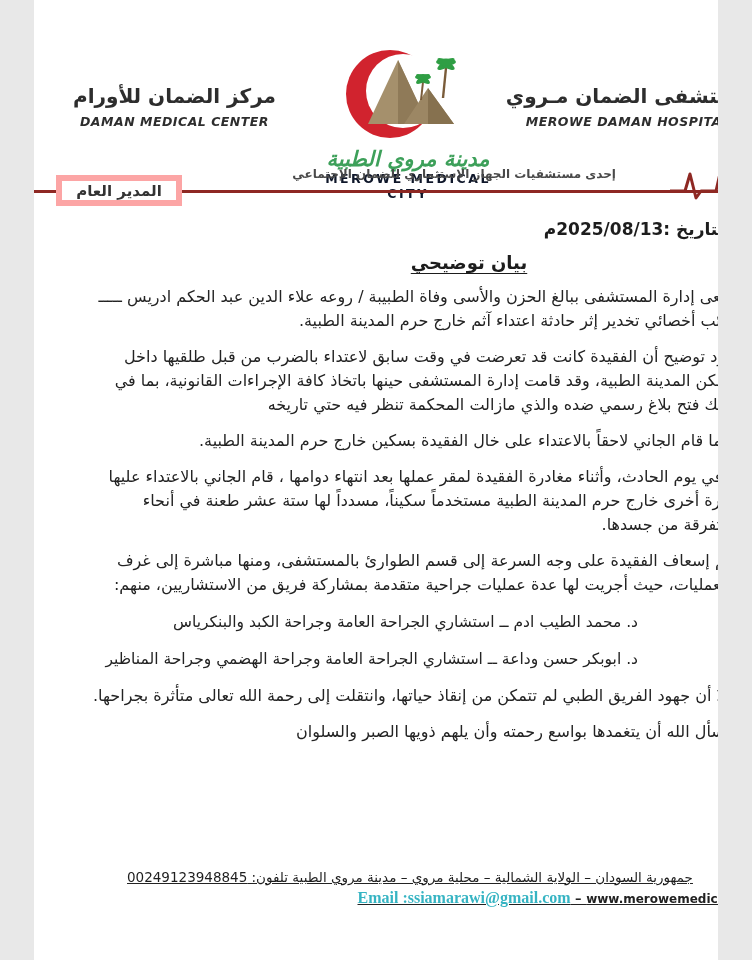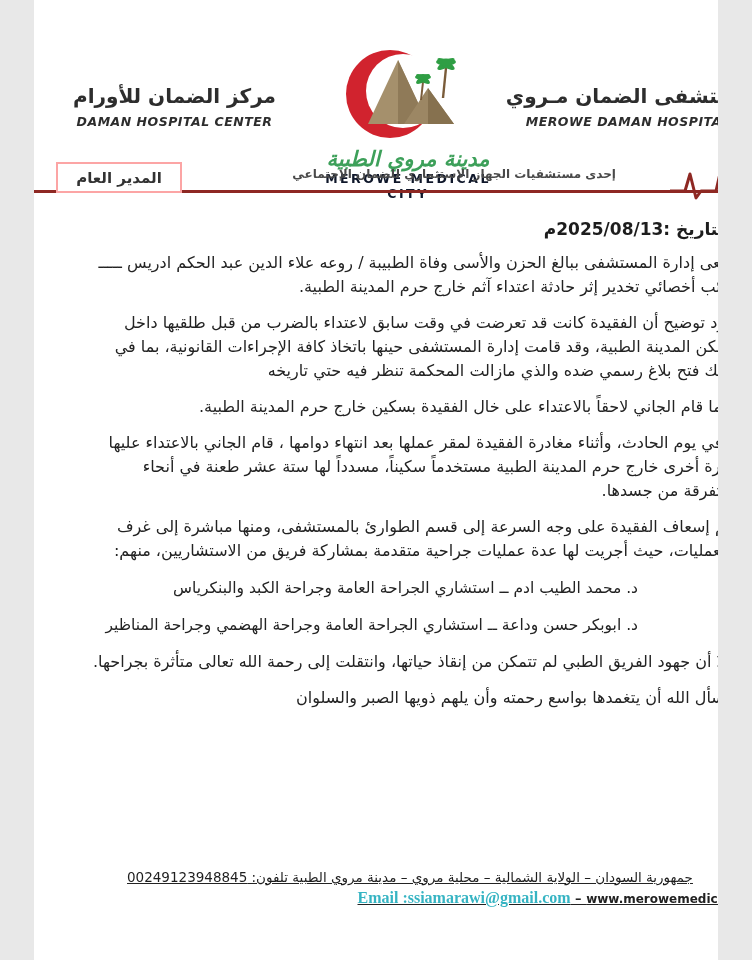--- a/index.html
+++ b/index.html
@@ -19,22 +19,22 @@
   .hdr-logo  { position:absolute; left:276px; top:46px; width:196px; text-align:center; }
   .logo-ar   { font-size:21px; font-weight:bold; color:#3da05a; direction:rtl; margin-top:1px;font-style:italic; }
   .logo-en   { font-size:12.5px; font-weight:bold; color:#0f172a; letter-spacing:2.5px; }
   
   .tagline {
     position:absolute; right:102px; top:167px;
     font-size:12px; font-weight:bold; color:#4a4a4a; direction:rtl;
   }
   .rule { position:absolute; left:0; top:190px; width:752px; height:3px; background:#8e2823; }
   .director-box {
-    position:absolute; left:22px; top:162px; width:126px; height:31px;
-    background:#fff; border:2px solid #fca5a5;
+    position:absolute; left:22px; top:175px; width:126px; height:31px;
+    background:#fff; border:6px solid #fca5a5;
     display:flex; align-items:center; justify-content:center;
     font-size:15px; font-weight:bold; color:#333; direction:rtl;
   }
   .ekg { position:absolute; left:636px; top:143px; }
   
   .doc {
     position:absolute; left:0; top:0; width:752px;
     padding:219px 56px 0 58px;
     direction:rtl; text-align:right;
   }
@@ -61,21 +61,21 @@
   .footer-site { font-size:12px; font-weight:bold; color:#222; text-decoration:none; }
   .footer-sep  { font-size:13px; font-weight:bold; color:#222; }
 </style>
 </head>
 <body>
 
 <div class="page">
 
   <div class="hdr-block hdr-left">
     <div class="hdr-ar">مركز الضمان للأورام</div>
-    <div class="hdr-en">DAMAN HOSPITAL CENTER</div>
+    <div class="hdr-en">DAMAN MEDICAL CENTER</div>
   </div>
 
   <div class="hdr-logo">
     <svg width="132" height="96" viewBox="0 0 132 96">
       <circle cx="48" cy="48" r="44" fill="#d1232e"></circle>
       <circle cx="61" cy="45" r="37" fill="#ffffff"></circle>
 
       <polygon points="56,14 26,78 86,78" fill="#a5906c"></polygon>
       <polygon points="56,14 56,78 86,78" fill="#8f7a58"></polygon>
 
@@ -112,20 +112,23 @@
   <div class="tagline">إحدى مستشفيات الجهاز الإستثماري للضمان الإجتماعي</div>
   <div class="rule"></div>
   <div class="director-box">المدير العام</div>
   <svg class="ekg" width="116" height="80" viewBox="0 0 116 80">
     <polyline points="0,48 15,48 20,31 26,55 31,48 46,48 51,26 56,46 60,6 67,72 73,38 77,48 116,48" fill="none" stroke="#8e2823" stroke-width="3" stroke-linejoin="round" stroke-linecap="round"></polyline>
   </svg>
 
   <div class="doc">
     <div class="date-line">التاريخ :2025/08/13م</div>
 
+    <div class="title-row">
+      <span>بيان توضيحي</span>
+    </div>
 
     <p class="body">تنعى إدارة المستشفى ببالغ الحزن والأسى وفاة الطبيبة / روعه علاء الدين عبد الحكم ادريس ـــــ نائب أخصائي تخدير إثر حادثة اعتداء آثم خارج حرم المدينة الطبية.</p>
     <p class="body">نود توضيح أن الفقيدة كانت قد تعرضت في وقت سابق لاعتداء بالضرب من قبل طلقيها داخل سكن المدينة الطبية، وقد قامت إدارة المستشفى حينها باتخاذ كافة الإجراءات القانونية، بما في ذلك فتح بلاغ رسمي ضده والذي مازالت المحكمة تنظر فيه حتي تاريخه</p>
     <p class="body">كما قام الجاني لاحقاً بالاعتداء على خال الفقيدة بسكين خارج حرم المدينة الطبية.</p>
     <p class="body">وفي يوم الحادث، وأثناء مغادرة الفقيدة لمقر عملها بعد انتهاء دوامها ، قام الجاني بالاعتداء عليها مرة أخرى خارج حرم المدينة الطبية مستخدماً سكيناً، مسدداً لها ستة عشر طعنة في أنحاء متفرقة من جسدها.</p>
     <p class="body">تم إسعاف الفقيدة على وجه السرعة إلى قسم الطوارئ بالمستشفى، ومنها مباشرة إلى غرف العمليات، حيث أجريت لها عدة عمليات جراحية متقدمة بمشاركة فريق من الاستشاريين، منهم:</p>
 
     <div class="doctor">د. محمد الطيب ادم  ــ  استشاري الجراحة العامة  وجراحة الكبد والبنكرياس</div>
     <div class="doctor">د. ابوبكر حسن  وداعة ــ استشاري الجراحة العامة وجراحة الهضمي وجراحة المناظير</div>
 

